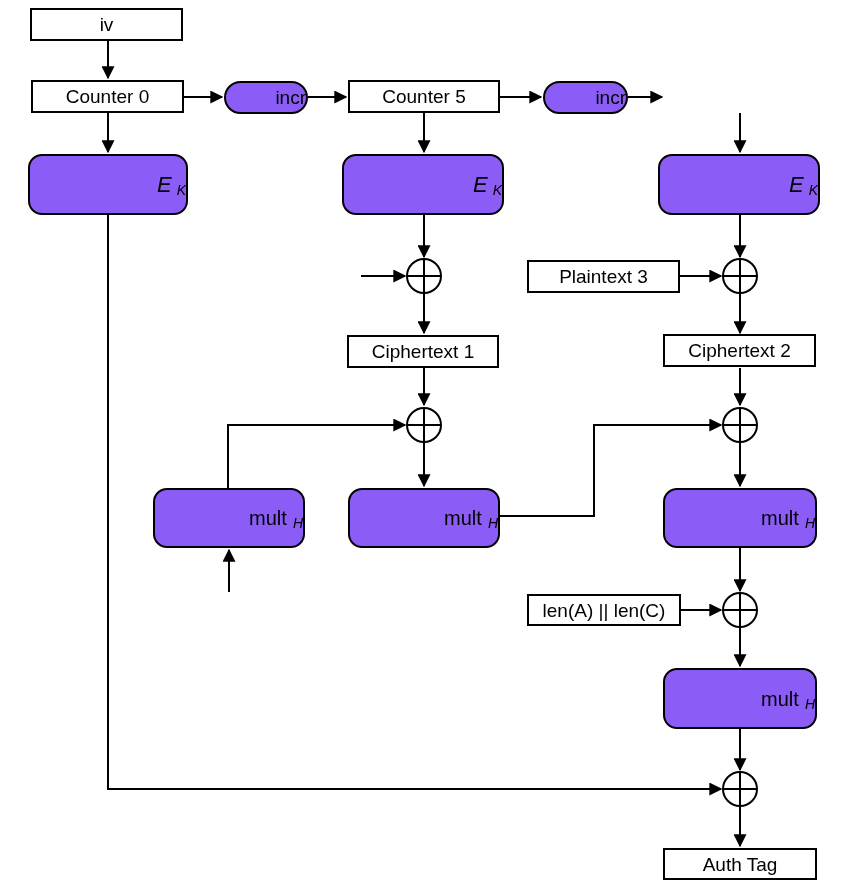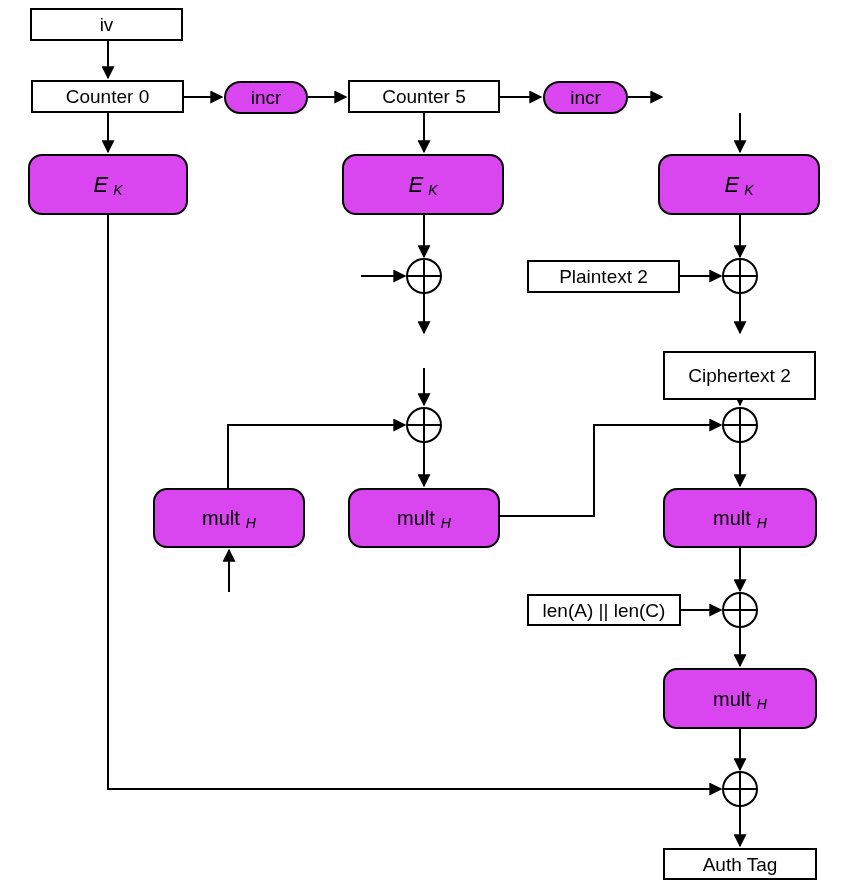--- a/index.html
+++ b/index.html
@@ -15,21 +15,21 @@
   .node{
     position:absolute;
     box-sizing:border-box;
     display:flex;align-items:center;justify-content:center;
     border:2px solid #000;
     background:#ffffff;
     font-size:19px;
     line-height:1;
     white-space:nowrap;
   }
-  .blue{background:#d946ef;}
+  .blue{background:#8b5cf6;justify-content:flex-end;}
   .pill{border-radius:17px;}
   .round{border-radius:14px;}
   .ek-main{font-style:italic;font-size:22px;}
   .ek-sub{font-style:italic;font-size:14px;margin-left:5px;transform:translateY(5px);}
   .mult-main{font-size:20px;}
   .mult-sub{font-style:italic;font-size:14px;margin-left:6px;transform:translateY(5px);}
 </style>
 </head>
 <body>
 
@@ -137,23 +137,26 @@
   <div class="node blue round" style="left:342px;top:154px;width:162px;height:61px">
     <span class="ek-main">E</span>
     <span class="ek-sub">K</span>
   </div>
   <div class="node blue round" style="left:658px;top:154px;width:162px;height:61px">
     <span class="ek-main">E</span>
     <span class="ek-sub">K</span>
   </div>
 
   <div class="node" style="left:527px;top:260px;width:153px;height:33px">
-    <span>Plaintext 2</span>
+    <span>Plaintext 3</span>
   </div>
-  <div class="node" style="left:663px;top:351px;width:153px;height:49px">
+  <div class="node" style="left:347px;top:335px;width:152px;height:33px">
+    <span>Ciphertext 1</span>
+  </div>
+  <div class="node" style="left:663px;top:334px;width:153px;height:33px">
     <span>Ciphertext 2</span>
   </div>
 
   <div class="node blue round" style="left:153px;top:488px;width:152px;height:60px">
     <span class="mult-main">mult</span>
     <span class="mult-sub">H</span>
   </div>
   <div class="node blue round" style="left:348px;top:488px;width:152px;height:60px">
     <span class="mult-main">mult</span>
     <span class="mult-sub">H</span>

